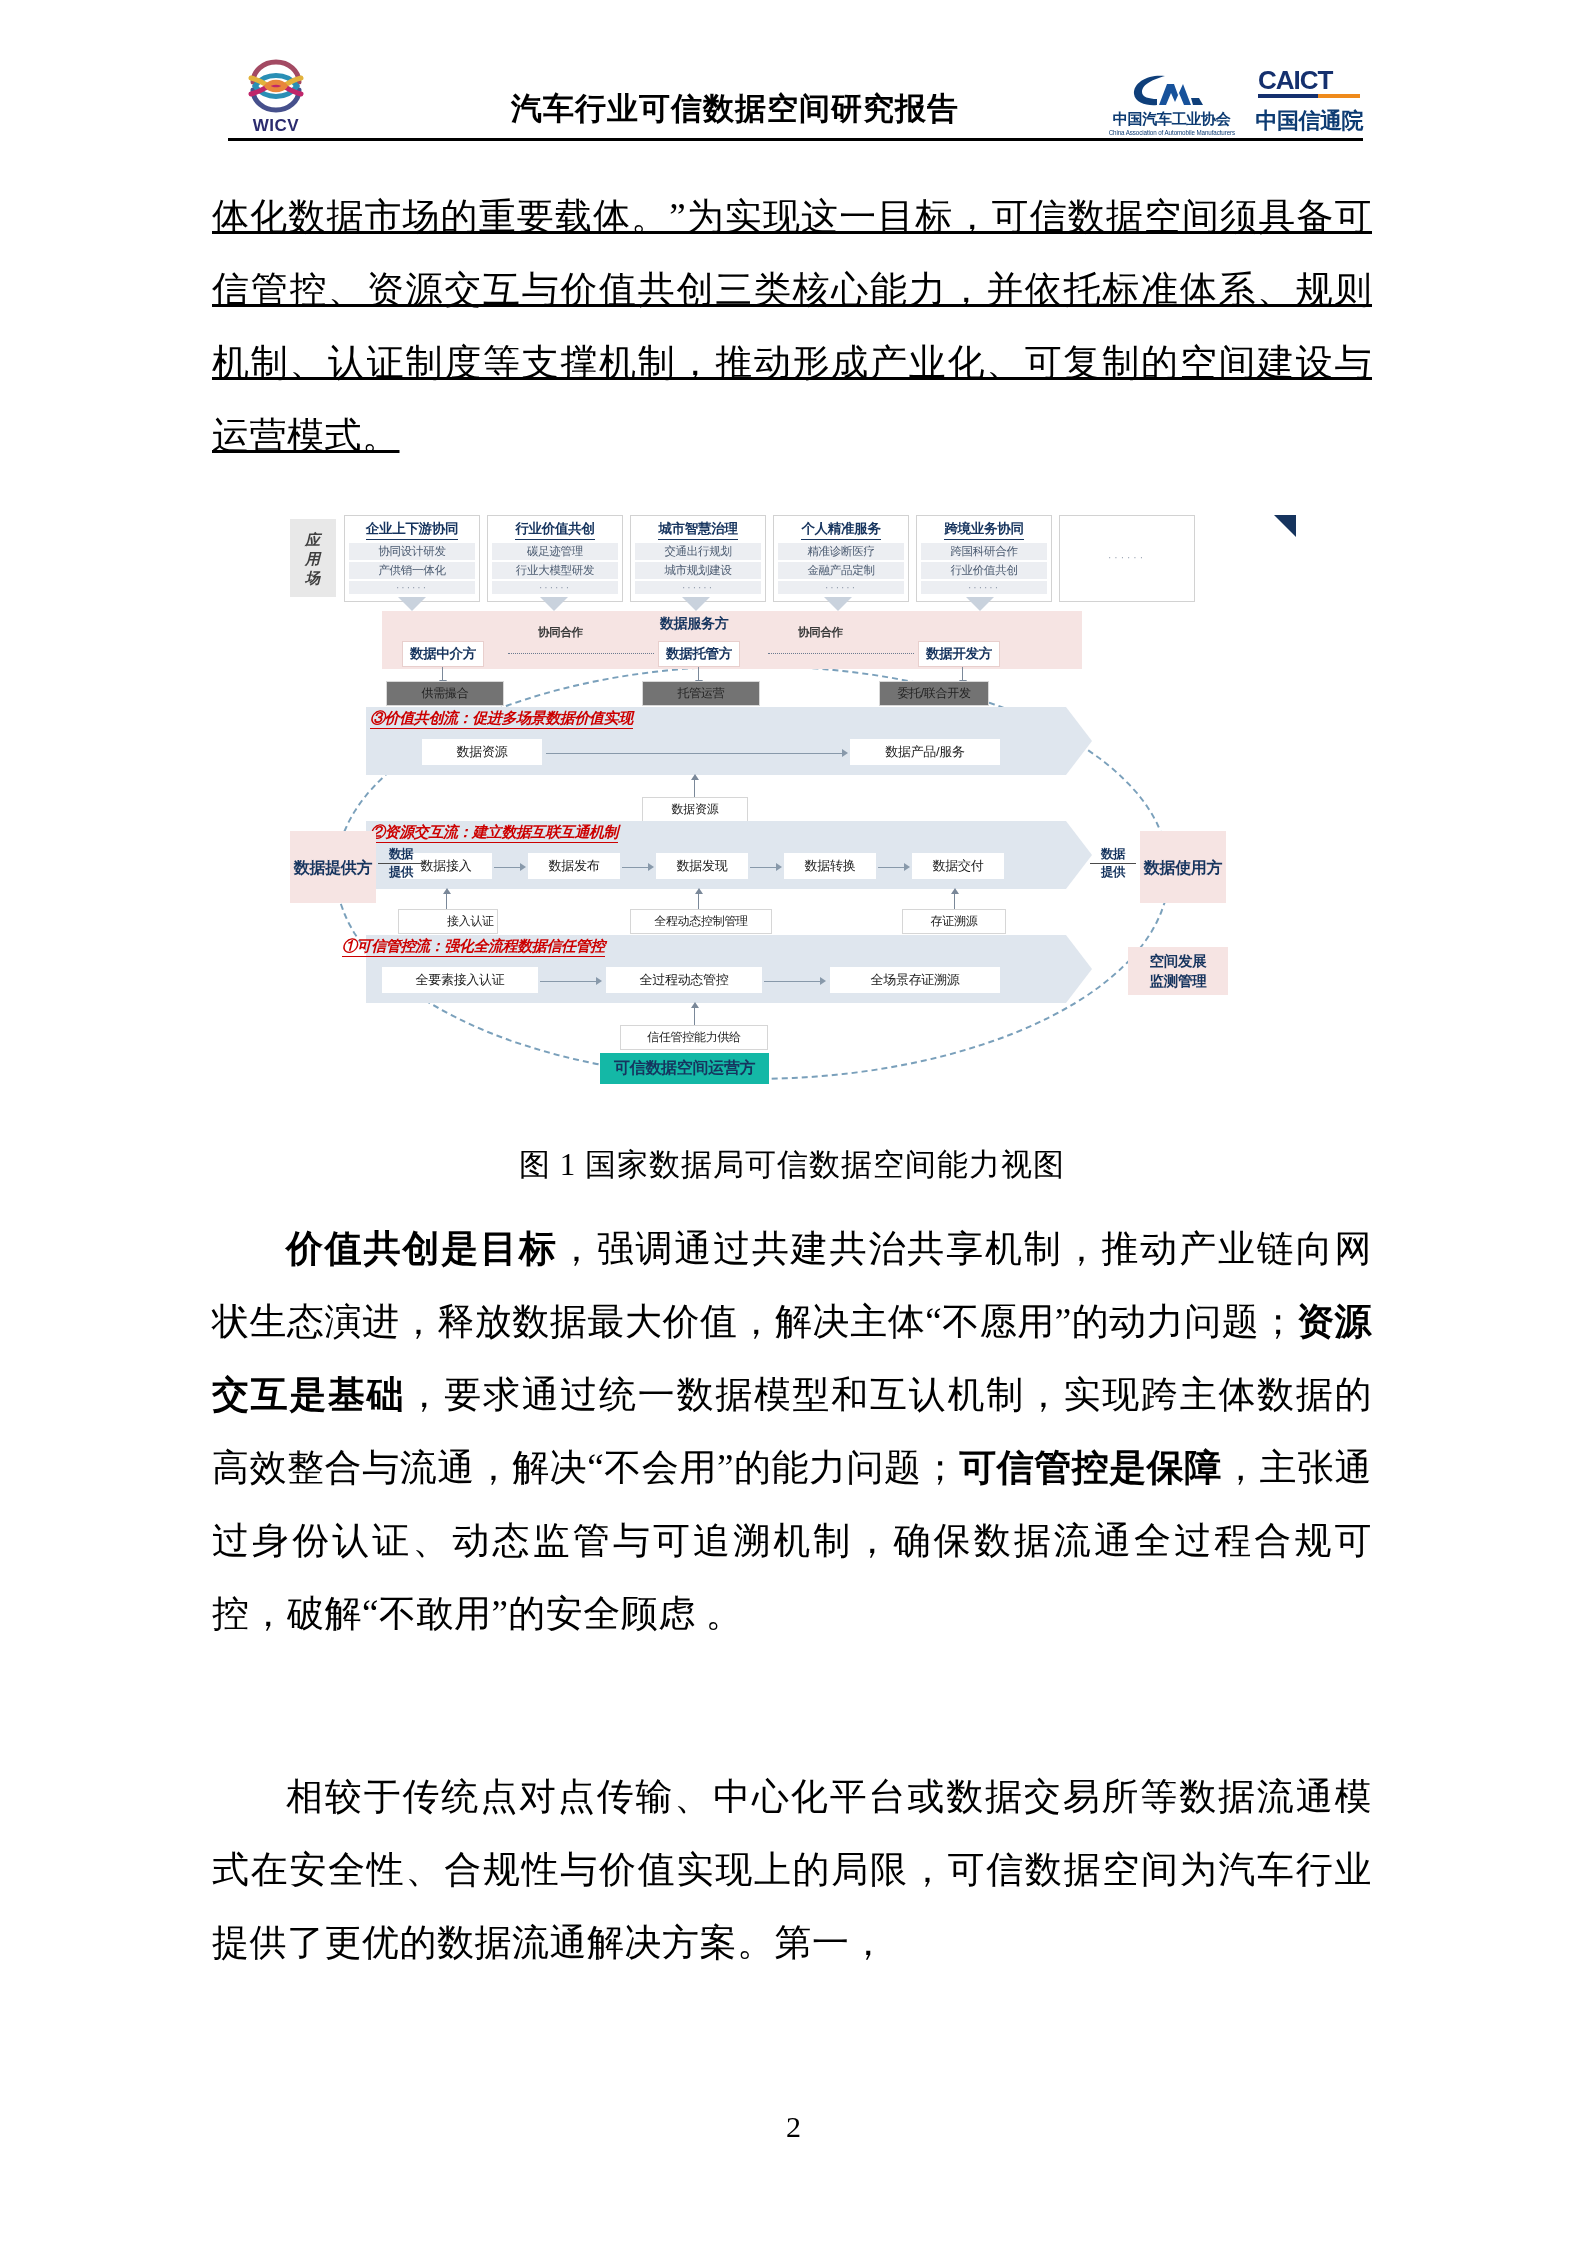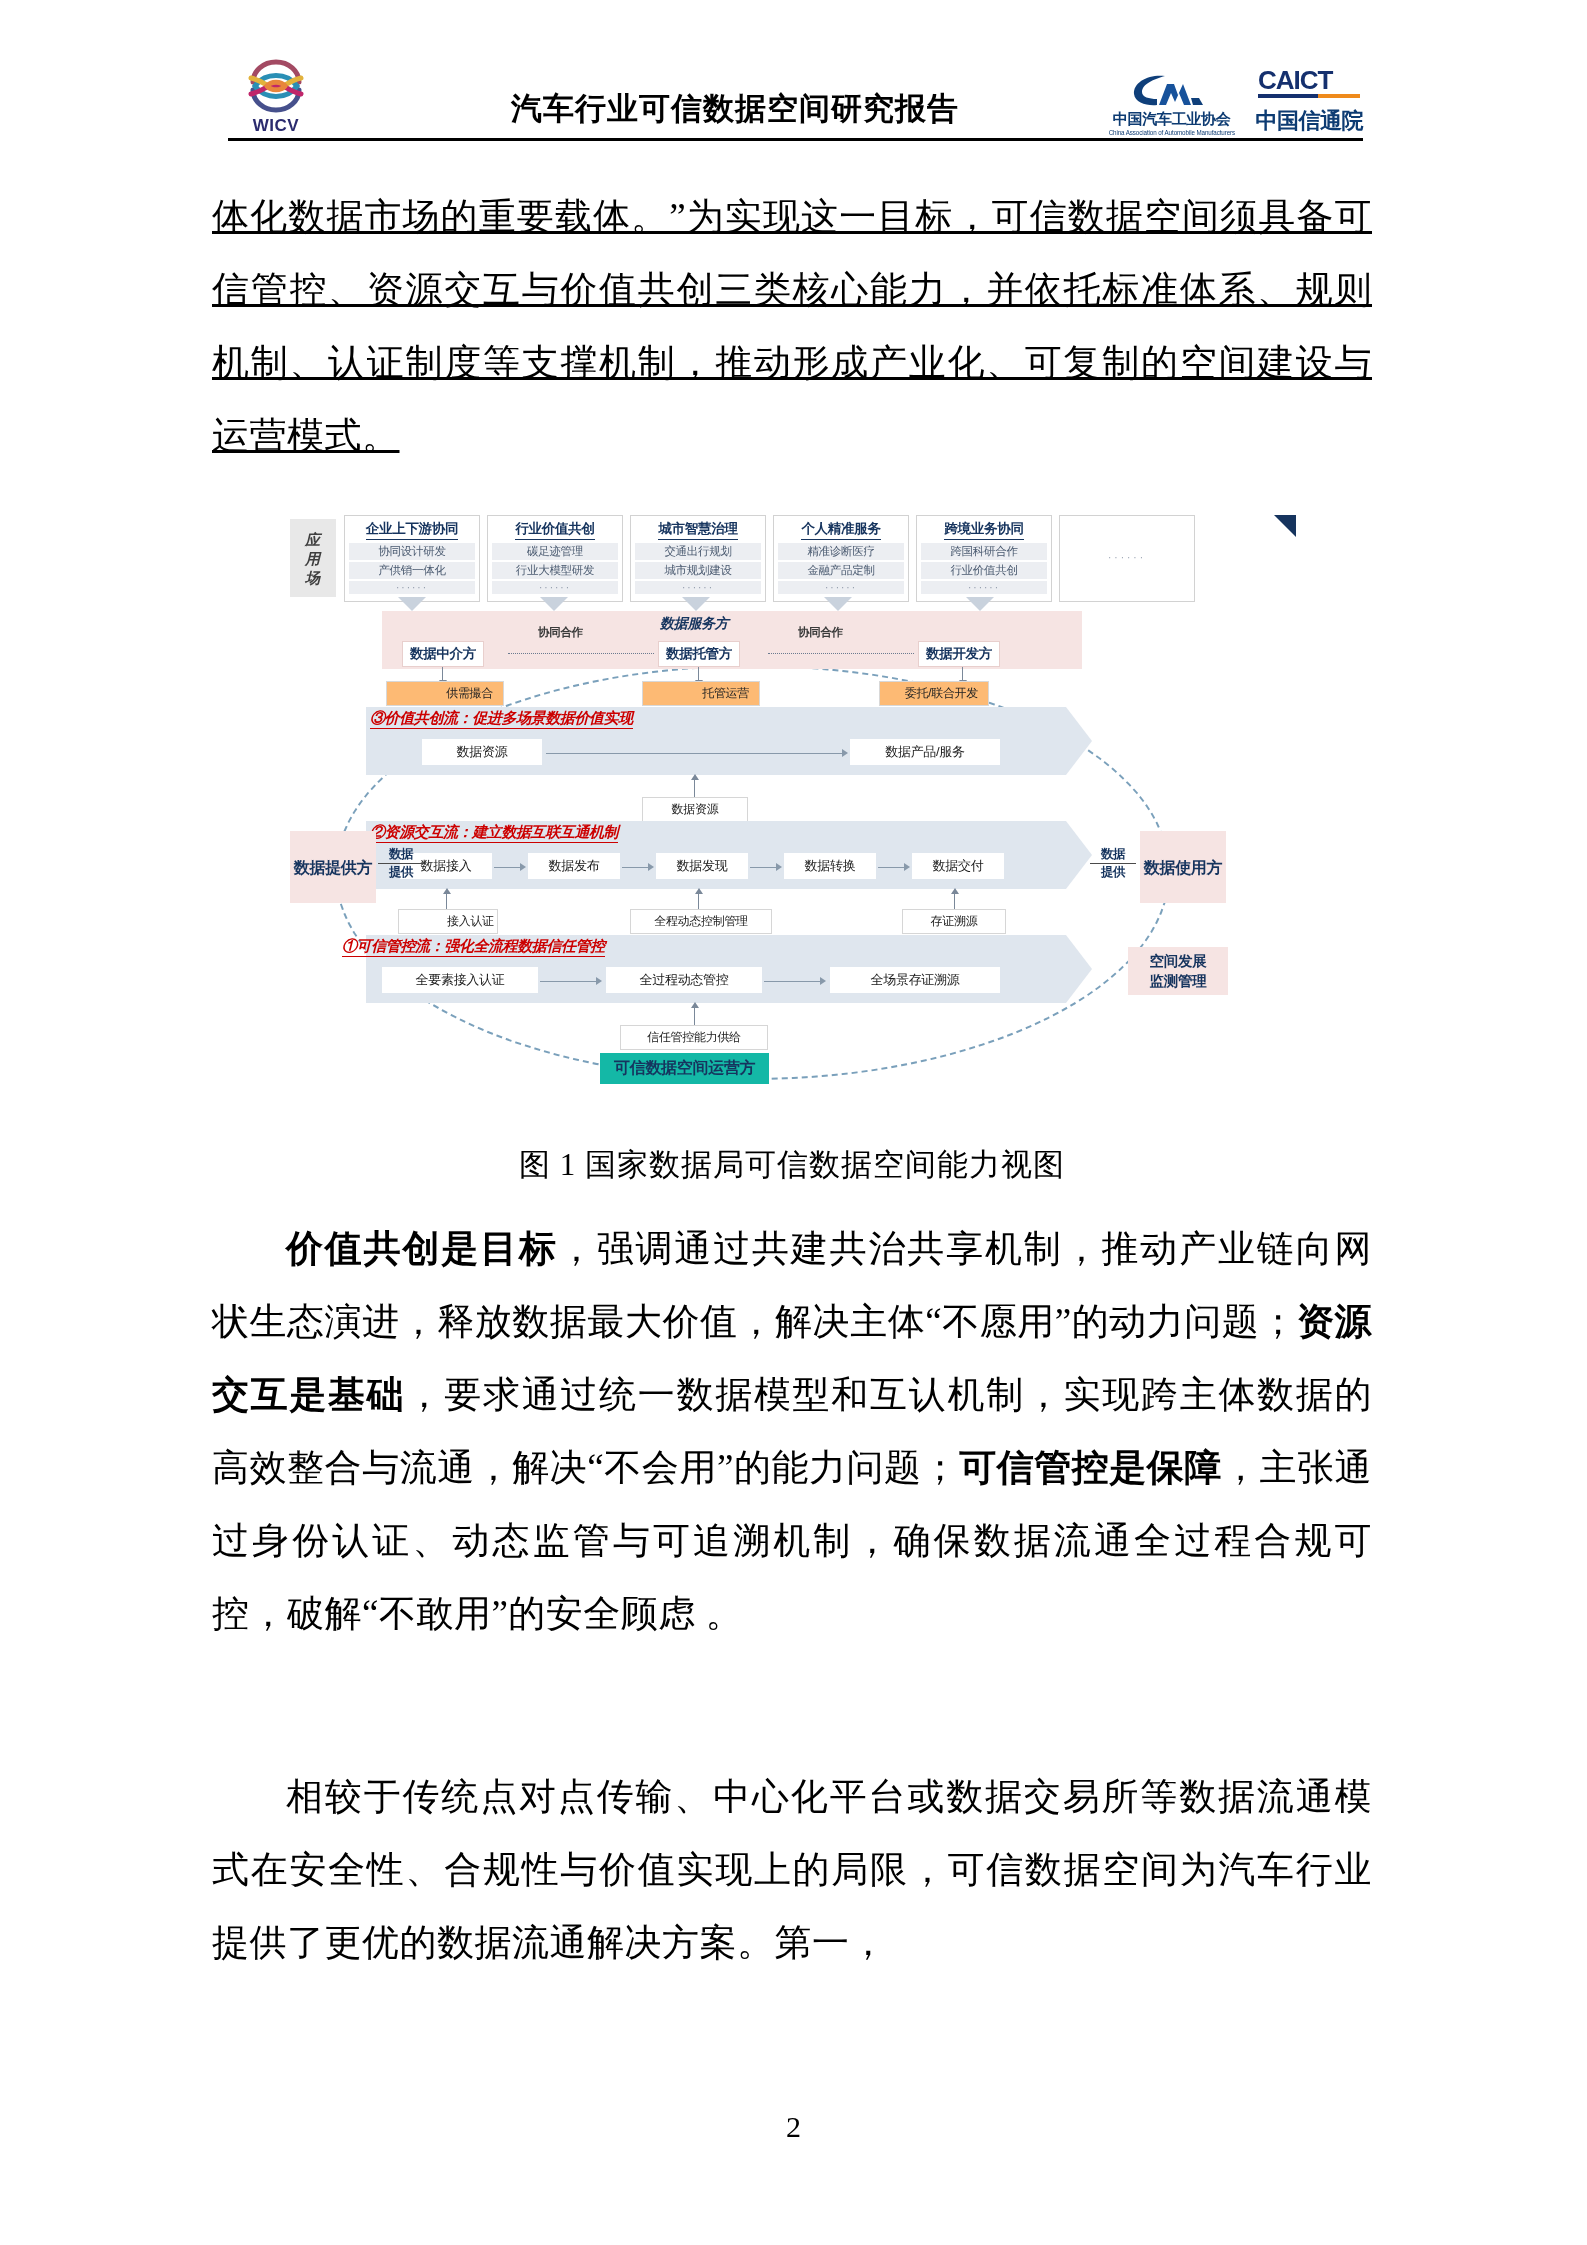--- a/index.html
+++ b/index.html
@@ -221,37 +221,37 @@
     background: #ffffff;
     border: 1px solid #e8cfcd;
     font-size: 13.5px; font-weight: 700; color: #16345e;
     padding: 3px 7px;
     letter-spacing: -0.3px;
     white-space: nowrap;
   }
   .svc-top-label {
     position: absolute;
     font-size: 14px; font-weight: 700; color: #16345e;
-    letter-spacing: -0.3px; white-space: nowrap; font-style: italic;
+    letter-spacing: -0.3px; white-space: nowrap;
   }
   .svc-link {
     position: absolute;
     font-size: 11.5px; font-weight: 700; color: #3a3a3a;
     letter-spacing: -0.3px; white-space: nowrap;
   }
   .dashline {
     position: absolute;
     height: 0; border-top: 1.5px dotted #6b7b90;
   }
   .svc-sub {
     position: absolute;
-    background: #fdba74; border: 1px solid #d8d8d8;
+    background: #737373; border: 1px solid #d8d8d8;
     font-size: 12px; color: #222; padding: 3px 10px;
     letter-spacing: -0.3px; white-space: nowrap;
-    text-align:right;
+    text-align:center;
   }
 
   
   .flowbar {
     position: absolute;
     background: #dfe6ee;
   }
   .flow-arrow-r {
     position: absolute;
     width: 0; height: 0;

